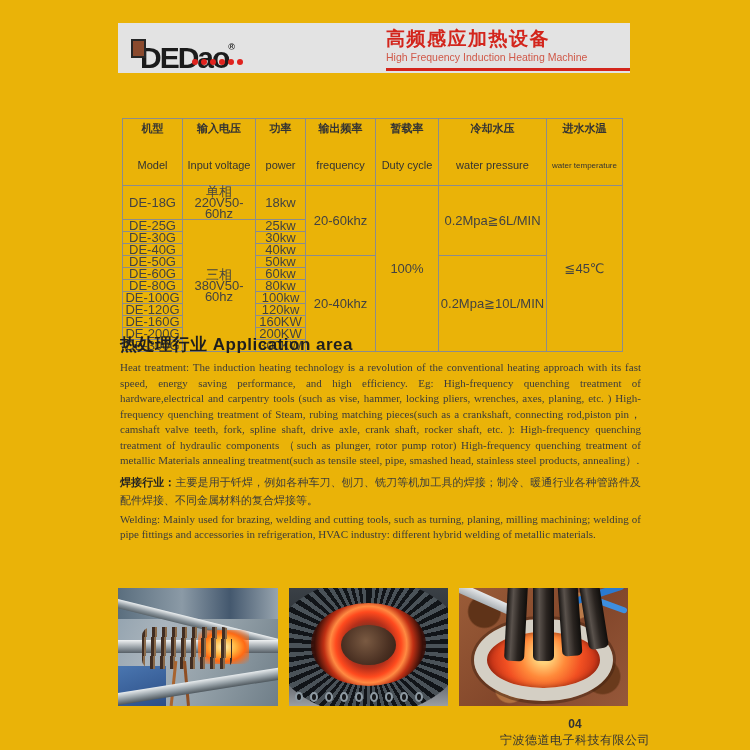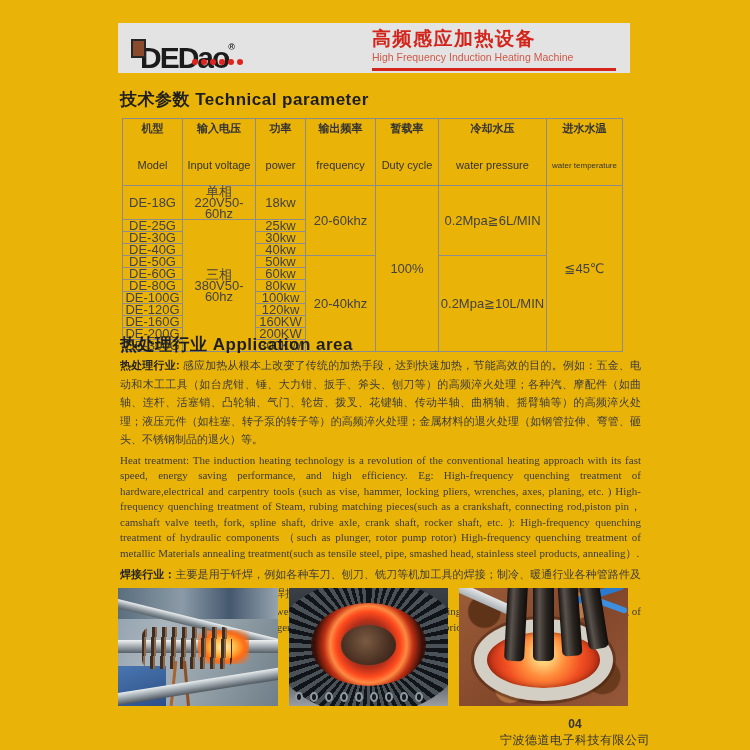--- a/index.html
+++ b/index.html
@@ -8,21 +8,21 @@
   .page { position:relative; width:750px; height:750px; background:#eab308; overflow:hidden; }
 
   
   .banner { position:absolute; left:118px; top:23px; width:512px; height:50px; background:#e3e3e3; }
   .logo { position:absolute; left:22px; top:7px; height:36px; }
   .logo-badge { position:absolute; left:-9px; top:9px; width:15px; height:19px; background:#8a4a2e; border:2px solid #262626; }
   .logo-text { font-size:30px; font-weight:bold; letter-spacing:-2px; color:#1b1b1b; line-height:34px; }
   .logo-reg { font-size:9px; vertical-align:18px; letter-spacing:0; }
   .logo-dots { position:absolute; left:52px; bottom:1px; display:flex; gap:3px; }
   .logo-dots i { width:6px; height:6px; border-radius:50%; background:#e0231e; }
-  .title-block { position:absolute; right:14px; top:5px; width:244px; }
+  .title-block { position:absolute; right:0; top:5px; width:244px; }
   .title-zh { font-size:19px; font-weight:bold; color:#d3251c; letter-spacing:1.5px; line-height:22px; }
   .title-en { font-size:10.5px; color:#d05848; line-height:13px; margin-top:1px; }
   .title-underline { height:3px; background:#d3251c; margin-top:4px; }
 
   
   .sec-heading { position:absolute; left:120px; font-size:17px; font-weight:bold; color:#1e1e1e; letter-spacing:.5px; }
   #h-tech { top:88px; }
   #h-app  { top:333px; }
 
   
@@ -105,21 +105,20 @@
           <i></i>
         </div>
     </div>
     <div class="title-block">
       <div class="title-zh">高频感应加热设备</div>
       <div class="title-en">High Frequency Induction Heating Machine</div>
       <div class="title-underline"></div>
     </div>
   </div>
 
-  <div class="sec-heading" id="h-tech">技术参数 Technical parameter</div>
 
   <table class="spec">
     <colgroup>
       <col style="width:60px">
         <col style="width:73px">
         <col style="width:50px">
         <col style="width:70px">
       <col style="width:63px">
         <col style="width:108px">
         <col style="width:76px">
@@ -212,21 +211,20 @@
       <tr>
         <td>DE-300G</td>
         <td>300KW</td>
       </tr>
     </tbody>
   </table>
 
   <div class="sec-heading" id="h-app">热处理行业 Application area</div>
 
   <div class="app-text">
-    <p class="p-zh"><span class="lead">热处理行业:</span><span> 感应加热从根本上改变了传统的加热手段，达到快速加热，节能高效的目的。例如：五金、电动和木工工具（如台虎钳、锤、大力钳、扳手、斧头、刨刀等）的高频淬火处理；各种汽、摩配件（如曲轴、连杆、活塞销、凸轮轴、气门、轮齿、拨叉、花键轴、传动半轴、曲柄轴、摇臂轴等）的高频淬火处理；液压元件（如柱塞、转子泵的转子等）的高频淬火处理；金属材料的退火处理（如钢管拉伸、弯管、砸头、不锈钢制品的退火）等。</span></p>
     <p class="p-en">Heat treatment: The induction heating technology is a revolution of the conventional heating approach with its fast speed, energy saving performance, and high efficiency. Eg: High-frequency quenching treatment of hardware,electrical and carpentry tools (such as vise, hammer, locking pliers, wrenches, axes, planing, etc. ) High-frequency quenching treatment of Steam, rubing  matching pieces(such as a crankshaft, connecting rod,piston pin， camshaft valve teeth, fork, spline shaft, drive axle, crank shaft, rocker shaft, etc. ): High-frequency quenching treatment of hydraulic components （such as plunger, rotor pump rotor) High-frequency quenching treatment of metallic Materials annealing treatment(such as tensile steel, pipe, smashed head, stainless steel products, annealing）.</p>
     <p class="p-zh p-gap"><span class="lead">焊接行业：</span><span>主要是用于钎焊，例如各种车刀、刨刀、铣刀等机加工具的焊接；制冷、暖通行业各种管路件及配件焊接、不同金属材料的复合焊接等。</span></p>
     <p class="p-en p-gap2">Welding: Mainly used for brazing, welding and cutting tools, such as turning, planing, milling machining; welding of pipe fittings and accessories in refrigeration, HVAC industry: different hybrid welding of metallic materials.</p>
   </div>
 
   <div class="photos">
     <div class="photo photo1">
       <div class="p1-top"></div>
       <div class="p1-blue"></div>
       <div class="p1-rod-back"></div>

